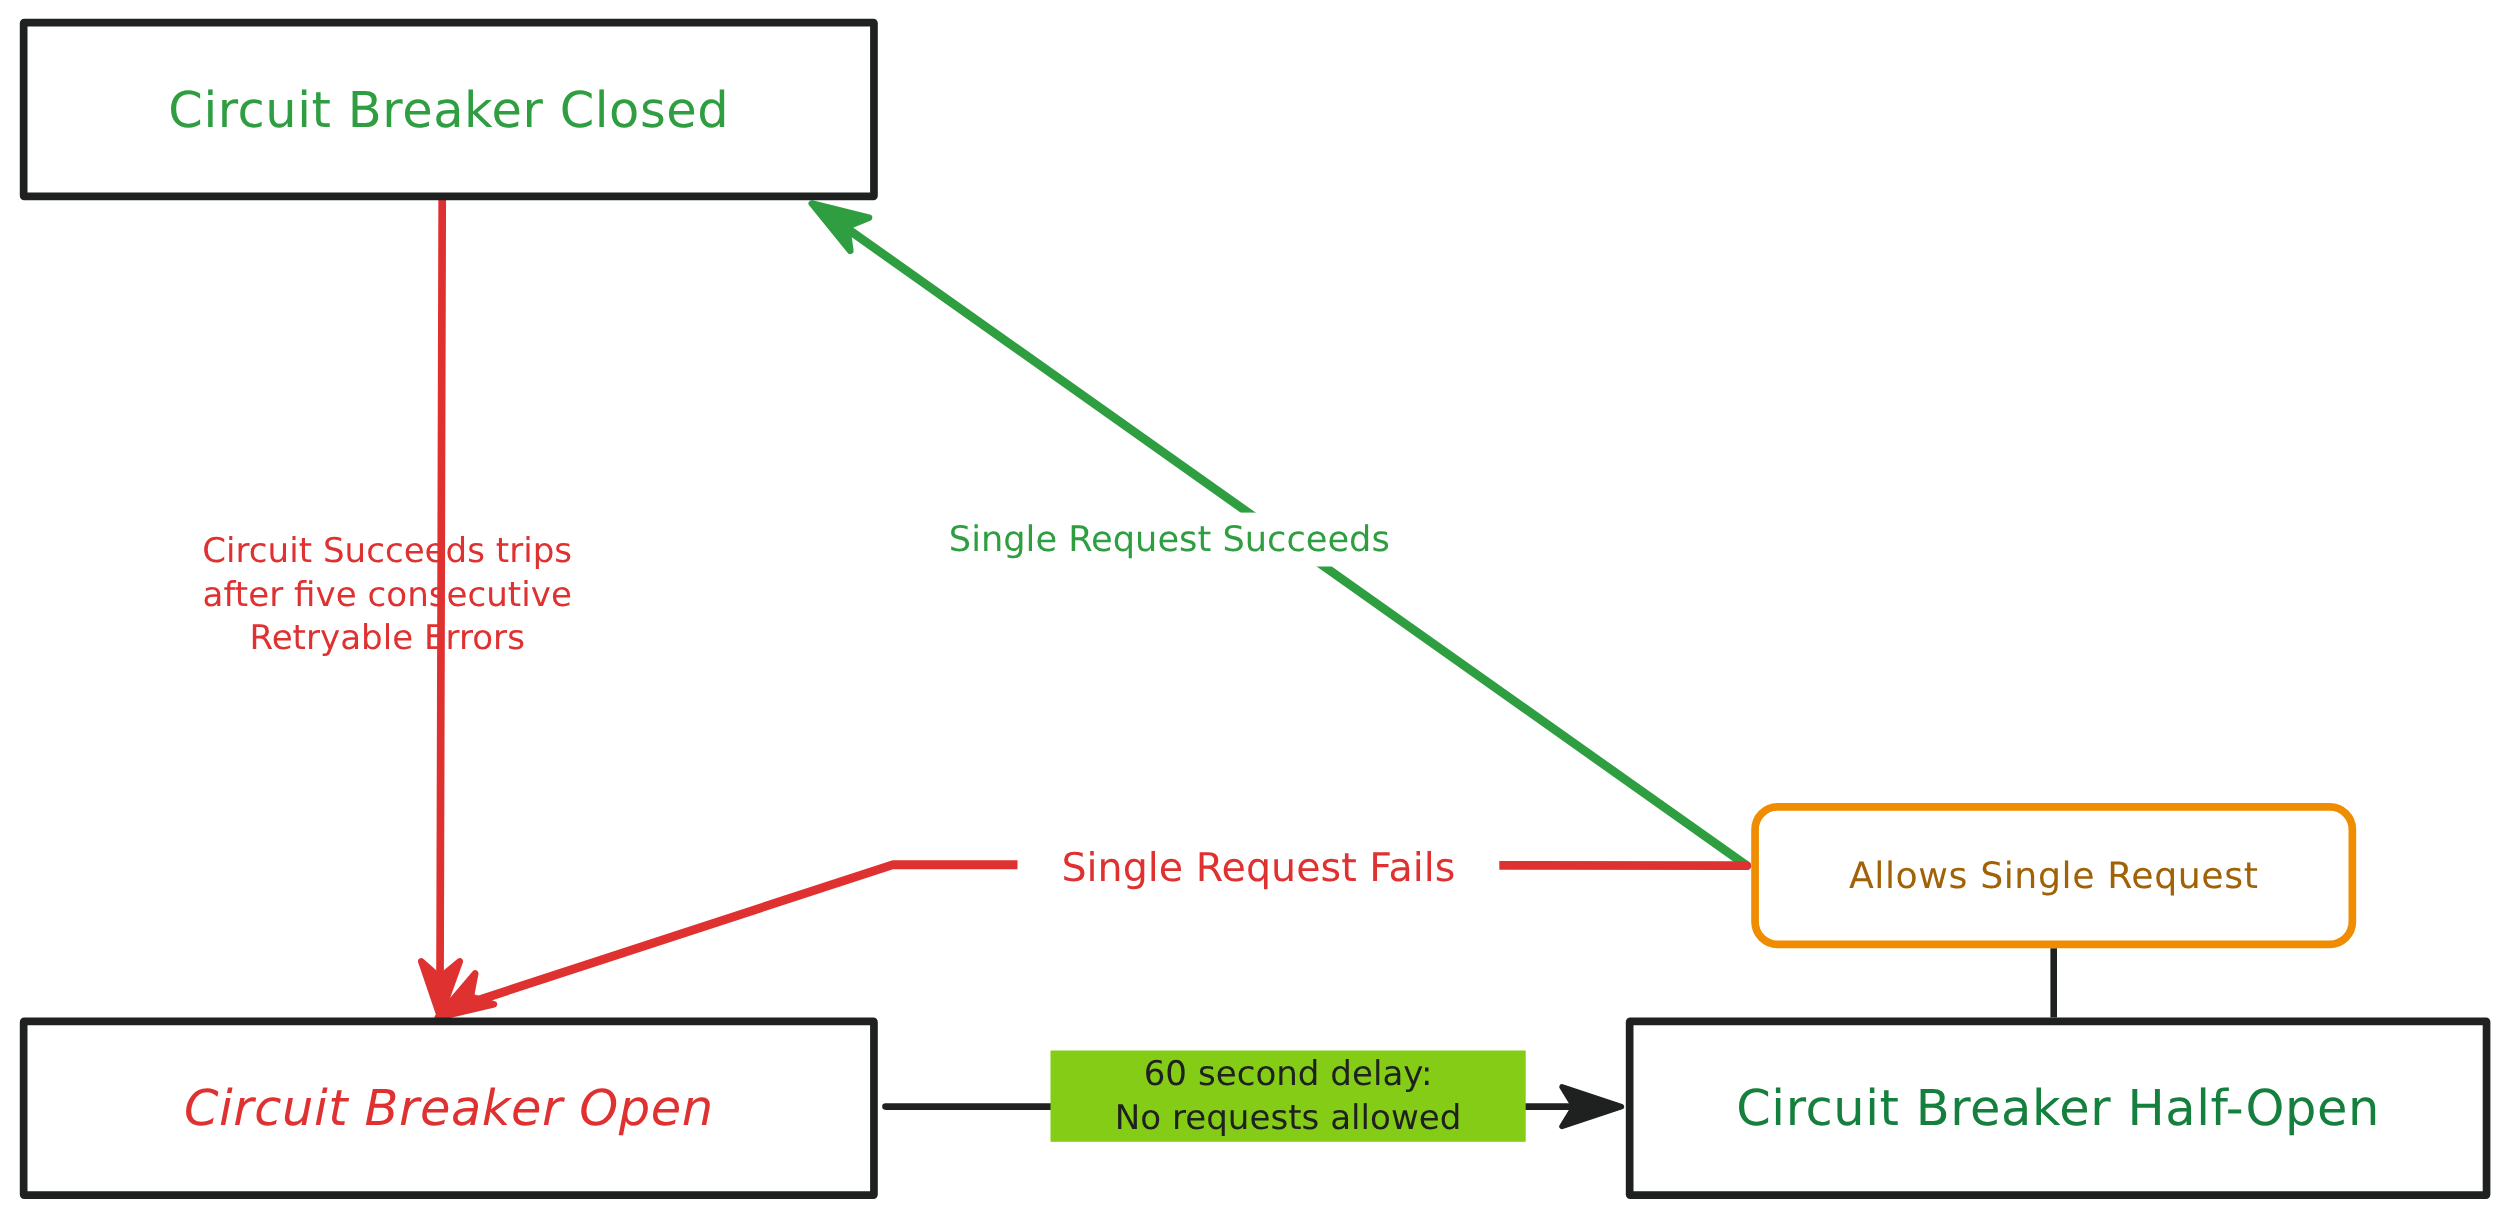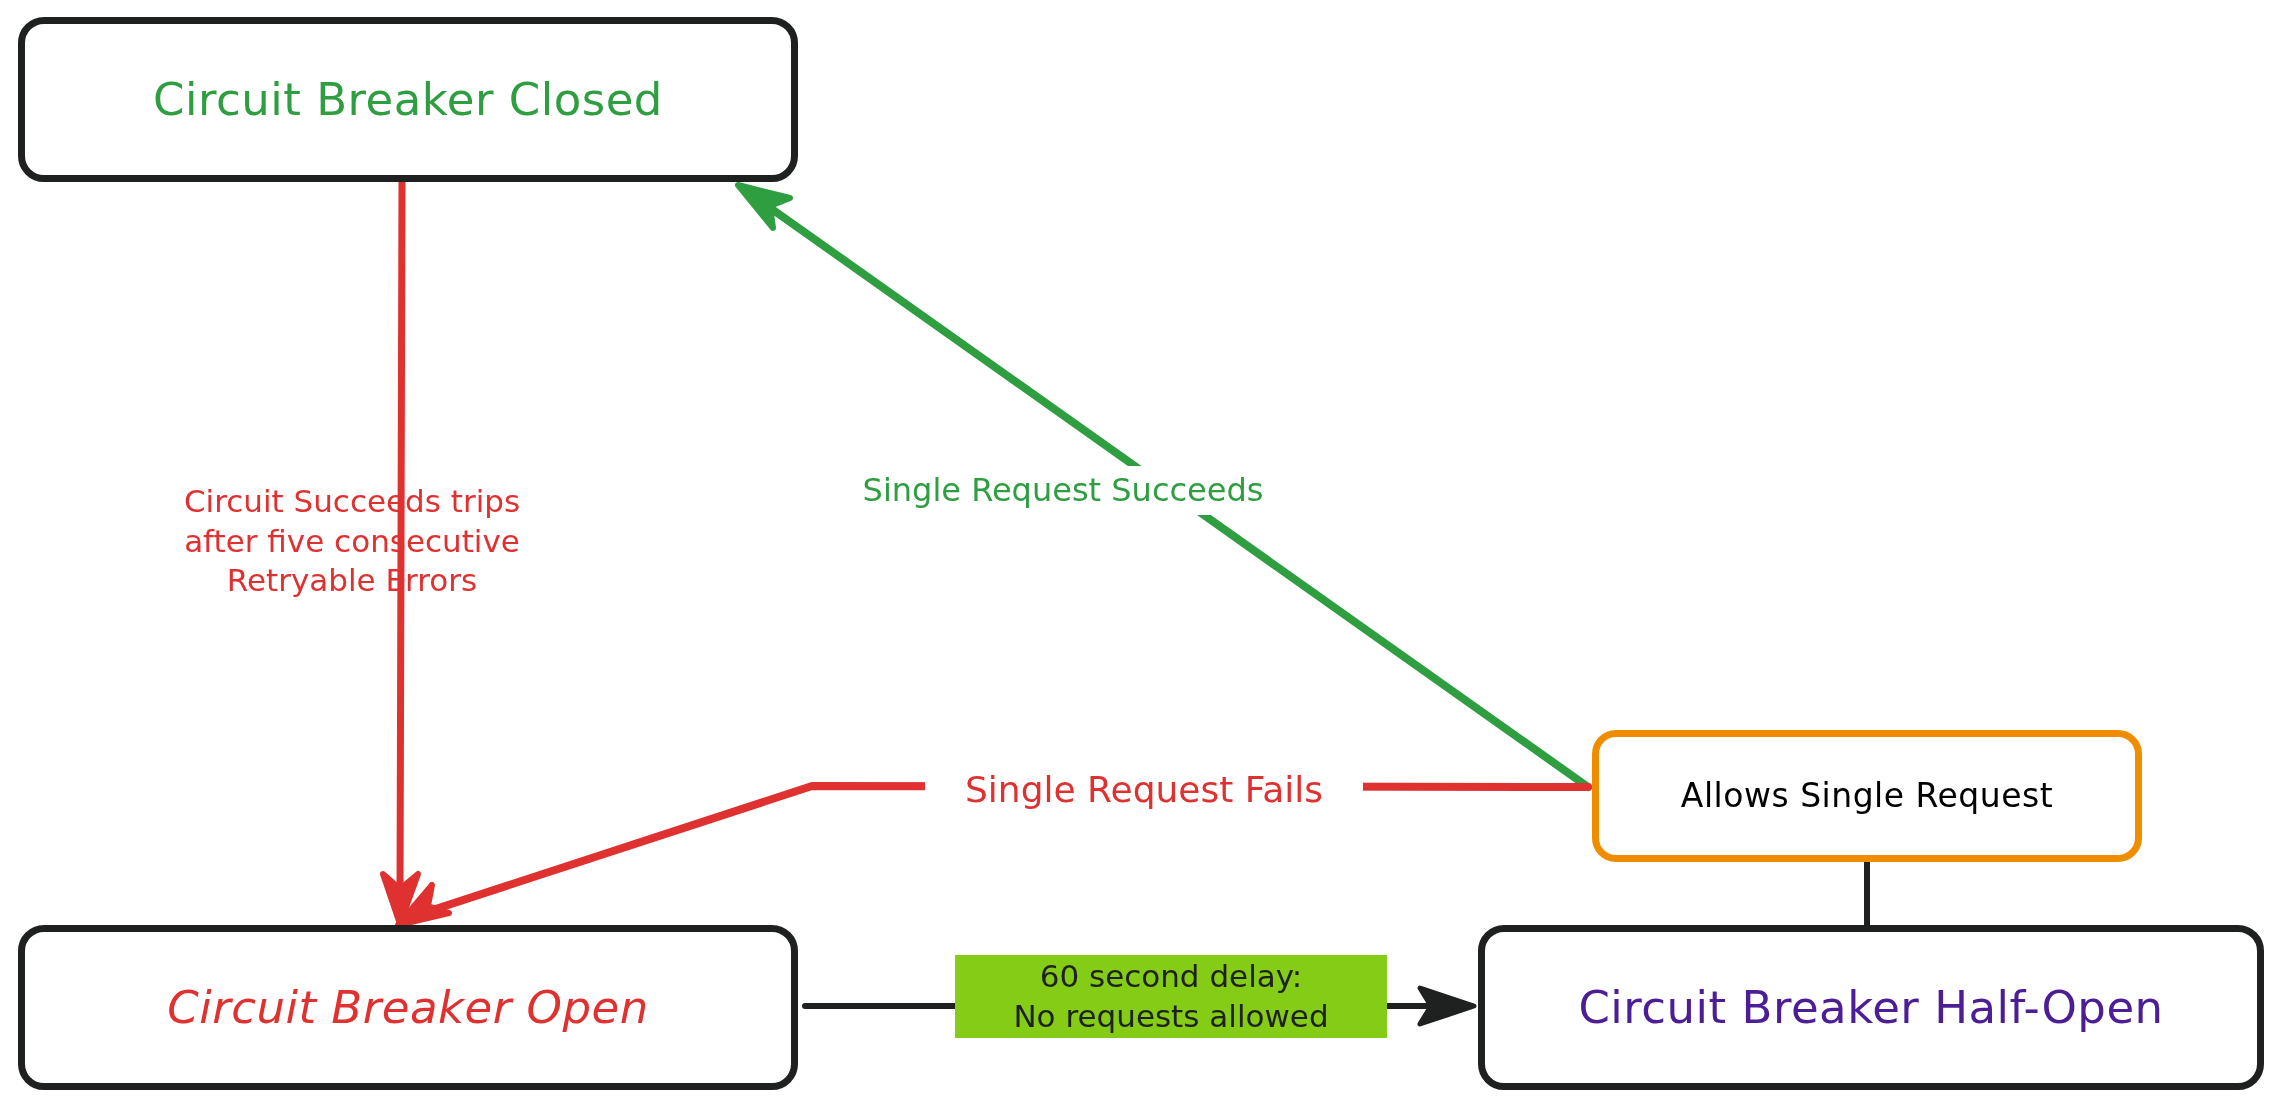--- a/index.html
+++ b/index.html
@@ -29,21 +29,21 @@
 
   
   .node {
     position: absolute;
     box-sizing: border-box;
     display: flex;
     align-items: center;
     justify-content: center;
     text-align: center;
     background: #ffffff;
-    border-radius: 26px;
+    border-radius: 4px;
     z-index: 3;
   }
   .node .node-label {
     font-family: "DejaVu Sans", sans-serif;
     font-weight: 400;
     line-height: 1.15;
     letter-spacing: 0.5px;
     white-space: nowrap;
   }
   .node-dark {
@@ -54,22 +54,22 @@
     border-radius: 24px;
   }
 
   #node-closed      { left: 18px;   top: 17px;  width: 780px; height: 165px; }
   #node-open        { left: 18px;   top: 925px; width: 780px; height: 165px; font-style: italic; }
   #node-halfopen    { left: 1478px; top: 925px; width: 786px; height: 165px; }
   #node-allows      { left: 1592px; top: 730px; width: 550px; height: 132px; }
 
   #node-closed   .node-label { color: #2f9e41; font-size: 45px; }
   #node-open     .node-label { color: #e03131; font-size: 45px; }
-  #node-halfopen .node-label { color: #4c1d95; font-size: 45px; }
-  #node-allows   .node-label { color: #000000; font-size: 33px; }
+  #node-halfopen .node-label { color: #15803d; font-size: 45px; }
+  #node-allows   .node-label { color: #a16207; font-size: 33px; }
 
   
   .edge-label {
     position: absolute;
     font-family: "DejaVu Sans", sans-serif;
     line-height: 1.28;
     text-align: center;
     white-space: pre;
     z-index: 4;
   }

